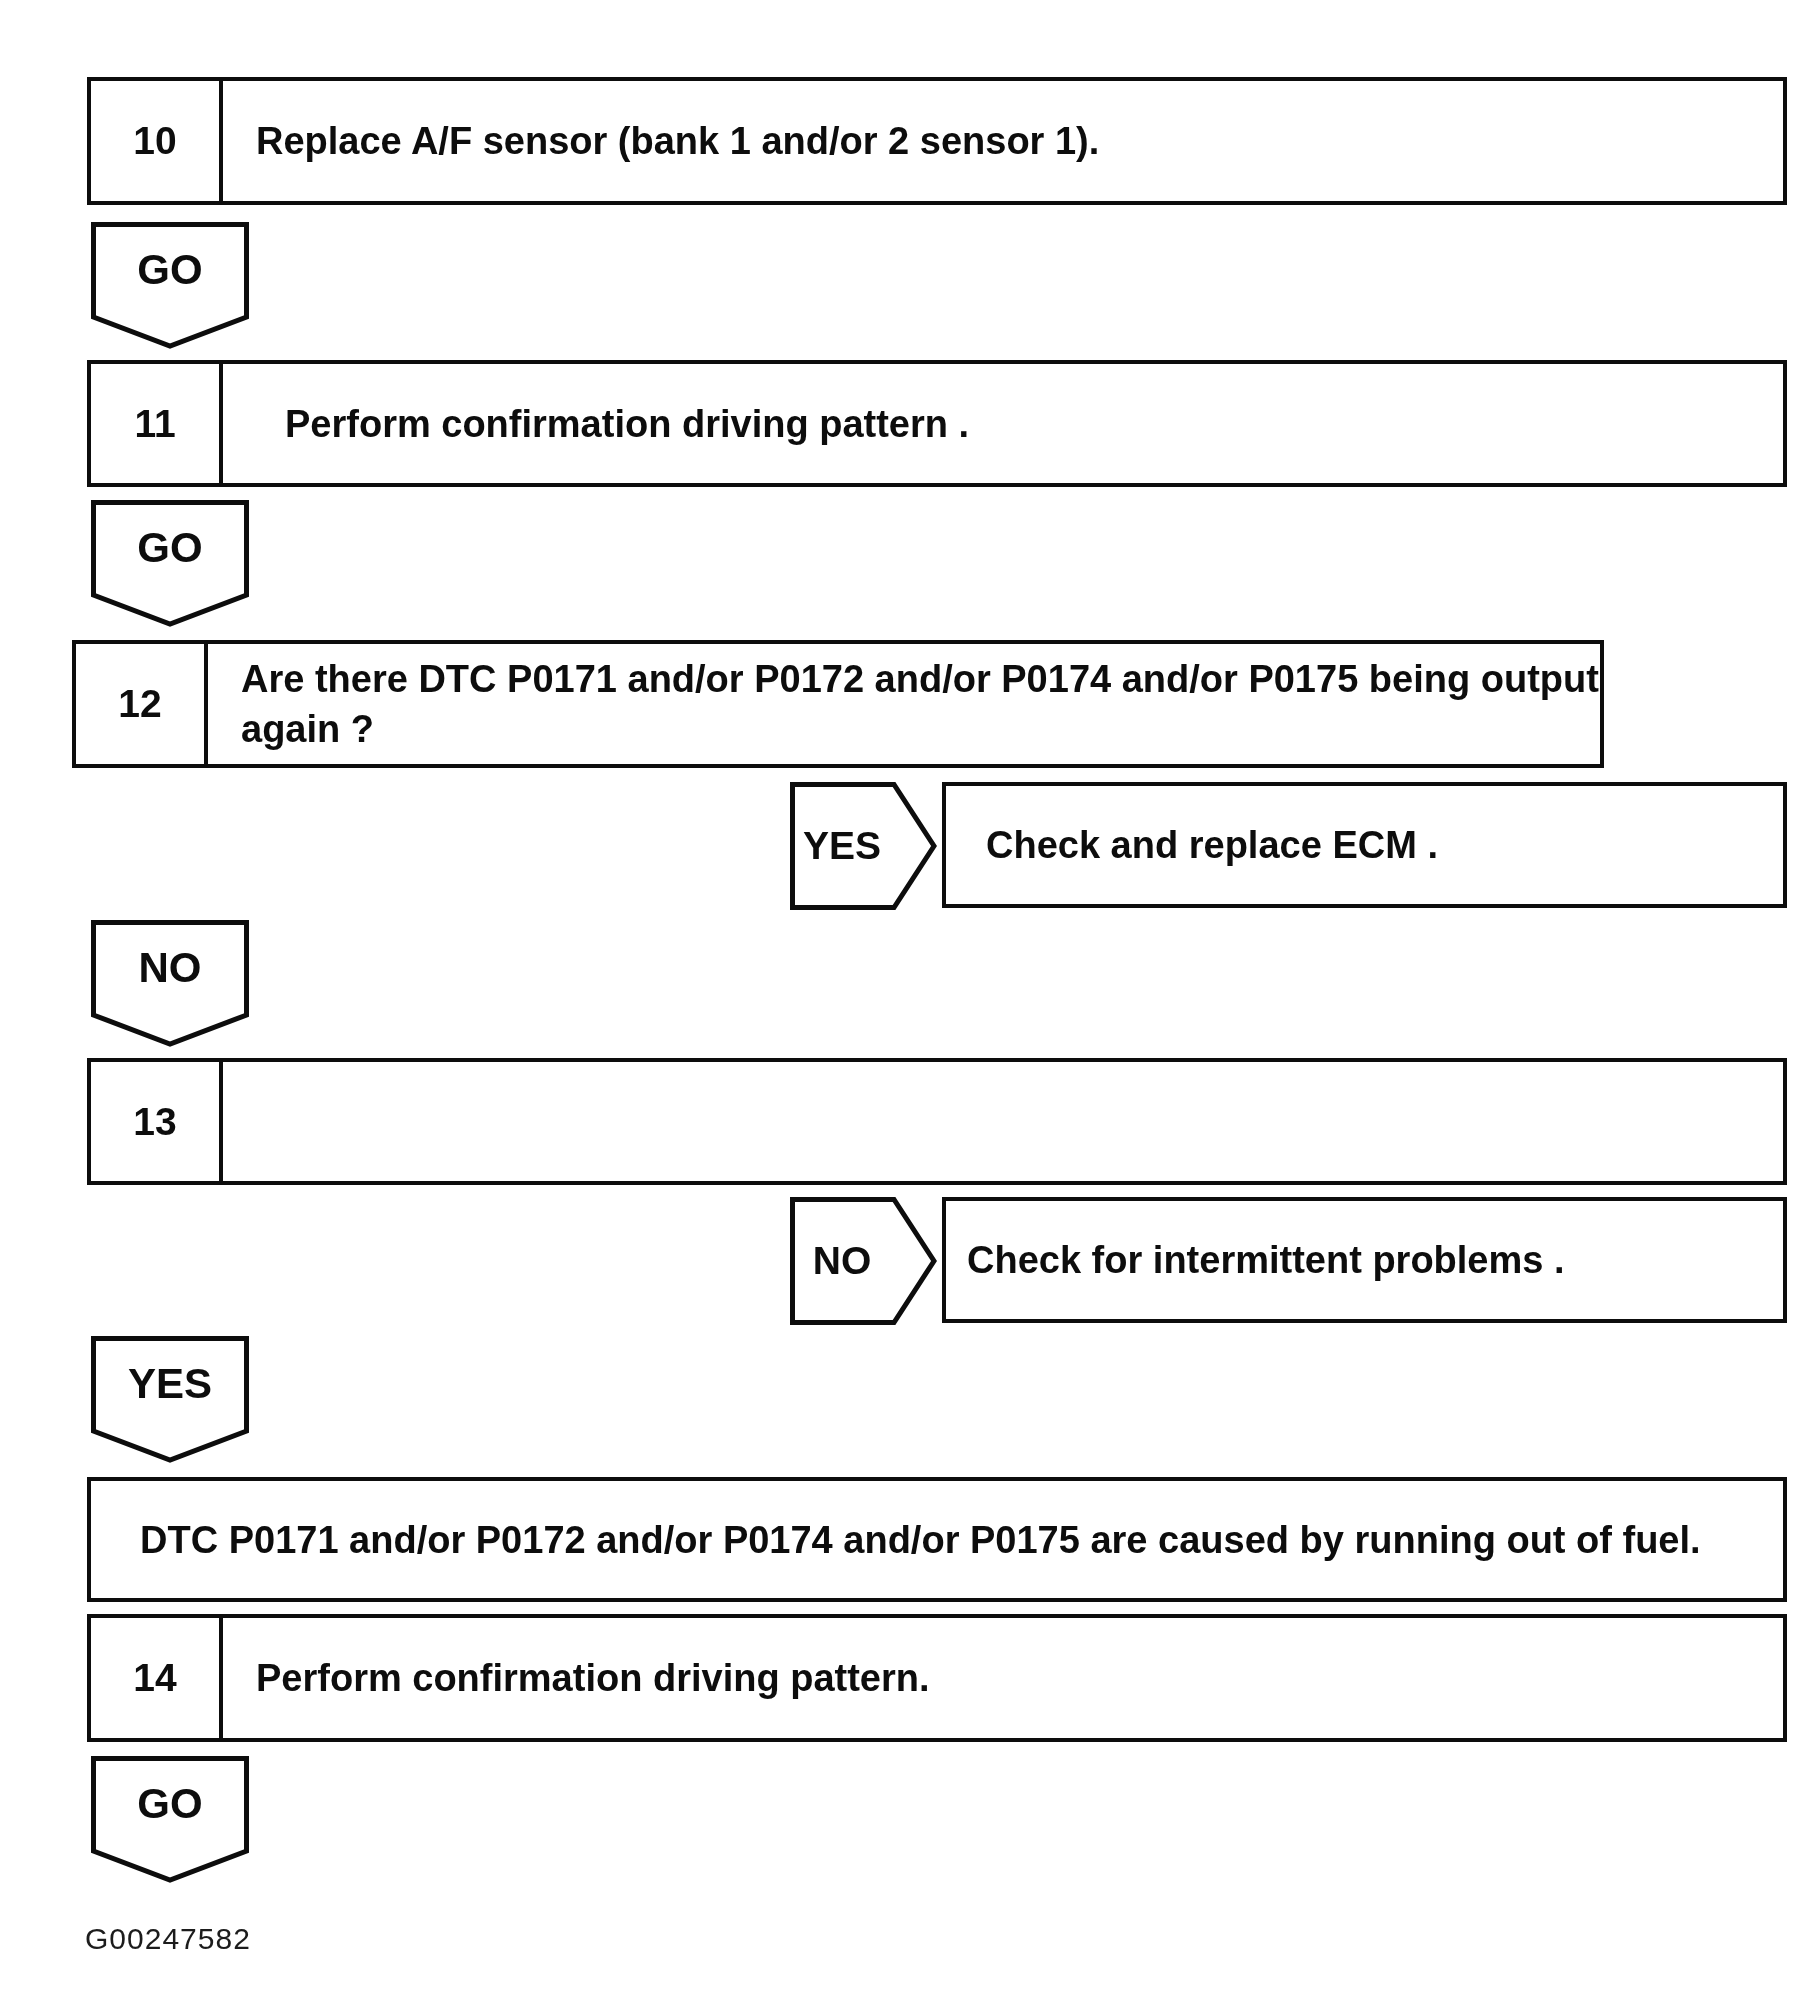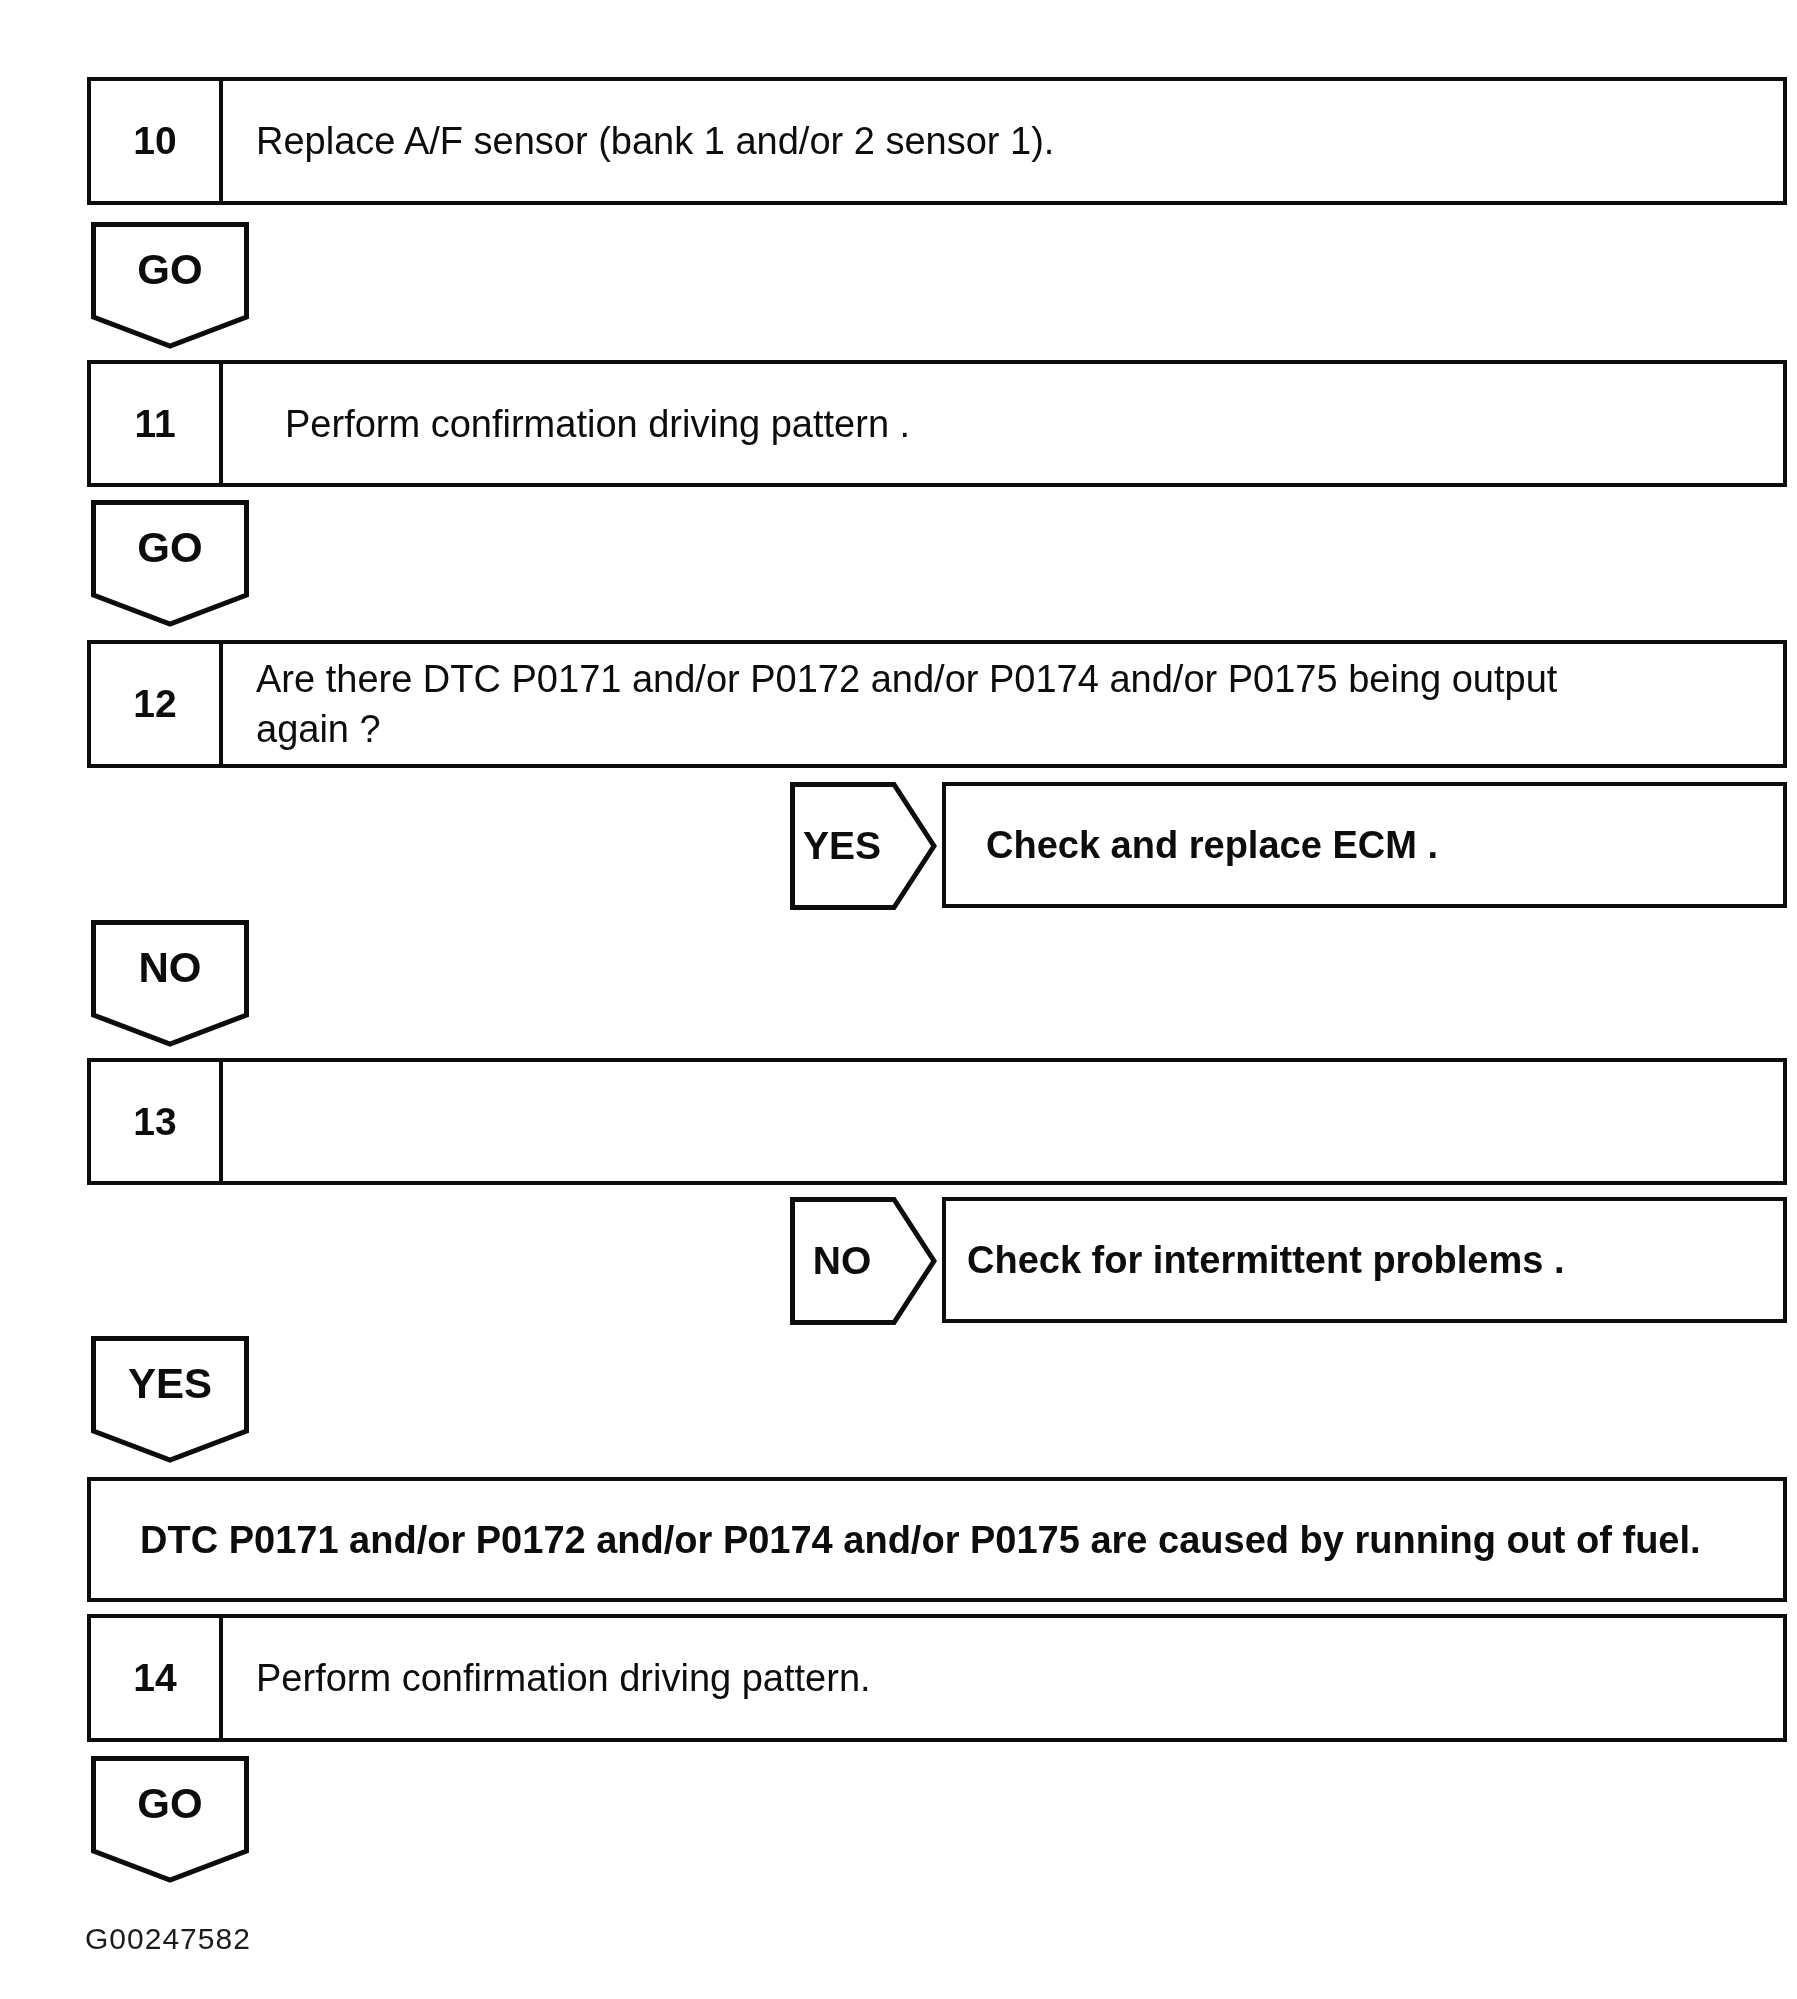--- a/index.html
+++ b/index.html
@@ -23,21 +23,21 @@
     width:128px;
     border-right:4px solid #0d0d0d;
     display:flex;align-items:center;justify-content:center;
     font-weight:700;font-size:39px;
     flex:0 0 auto;
   }
   .step .txt{
     flex:1;
     display:flex;flex-direction:column;justify-content:center;
     padding-left:33px;padding-right:12px;
-    font-weight:400;font-size:38px;line-height:50px;
+    font-weight:700;font-size:38px;line-height:50px;
     white-space:nowrap;
   }
   .plain{
     position:absolute;
     background:#fff;
     border:4px solid #0d0d0d;
     box-sizing:border-box;
     display:flex;flex-direction:column;justify-content:center;
     font-weight:700;font-size:38px;line-height:50px;
     white-space:nowrap;
@@ -87,21 +87,21 @@
       </div>
   </div>
 
   <div class="conn-down" style="left:44px;top:500px;">
     <svg width="158" height="127" viewBox="0 0 158 127">
       <polygon points="2.5,2.5 155.5,2.5 155.5,95 79,124 2.5,95" fill="#ffffff" stroke="#0d0d0d" stroke-width="5"></polygon>
     </svg>
     <div class="lbl">GO</div>
   </div>
 
-  <div class="step" style="left:40px;top:640px;width:1700px;height:128px;">
+  <div class="step" style="left:25px;top:640px;width:1532px;height:128px;">
     <div class="num">12</div>
     <div class="txt">
       <span>Are there DTC P0171 and/or P0172 and/or P0174 and/or P0175 being output</span>
       <span>again ?</span>
     </div>
   </div>
 
   <div class="conn-right" style="left:743px;top:782px;">
     <svg width="148" height="128" viewBox="0 0 148 128">
       <polygon points="2.5,2.5 104,2.5 144,64 104,125.5 2.5,125.5" fill="#ffffff" stroke="#0d0d0d" stroke-width="5"></polygon>

